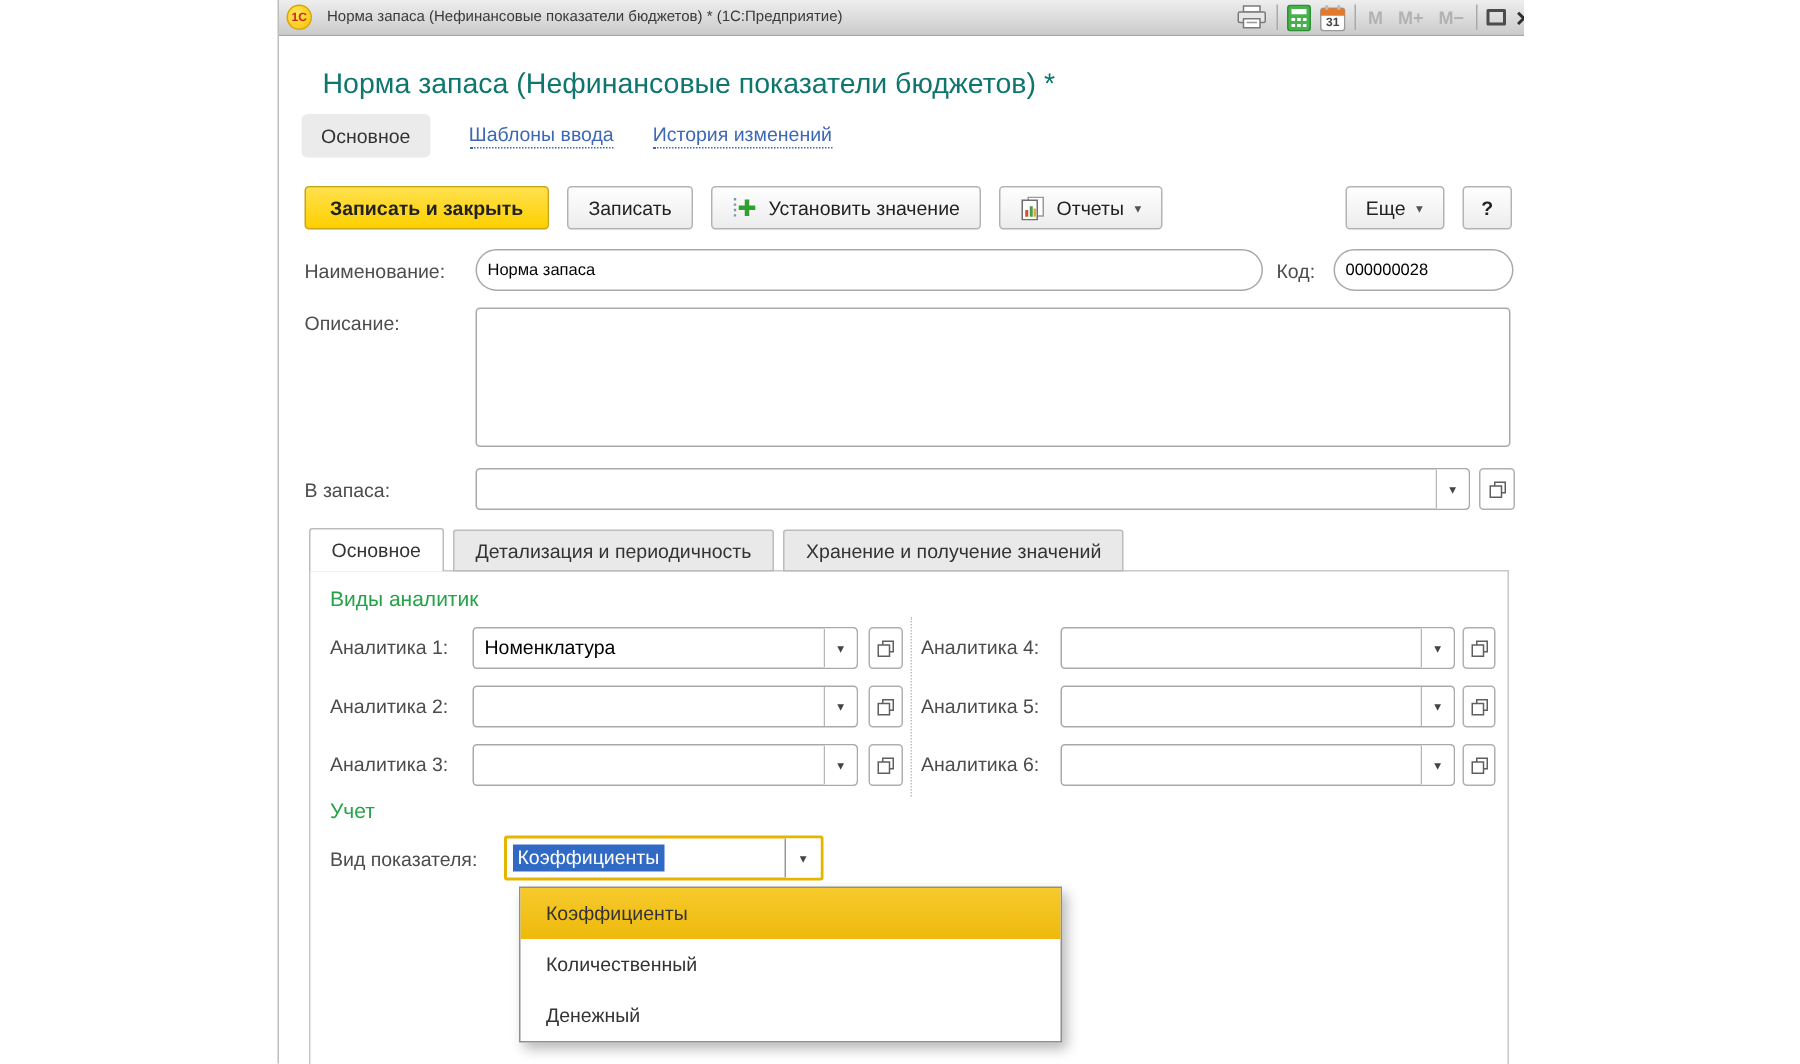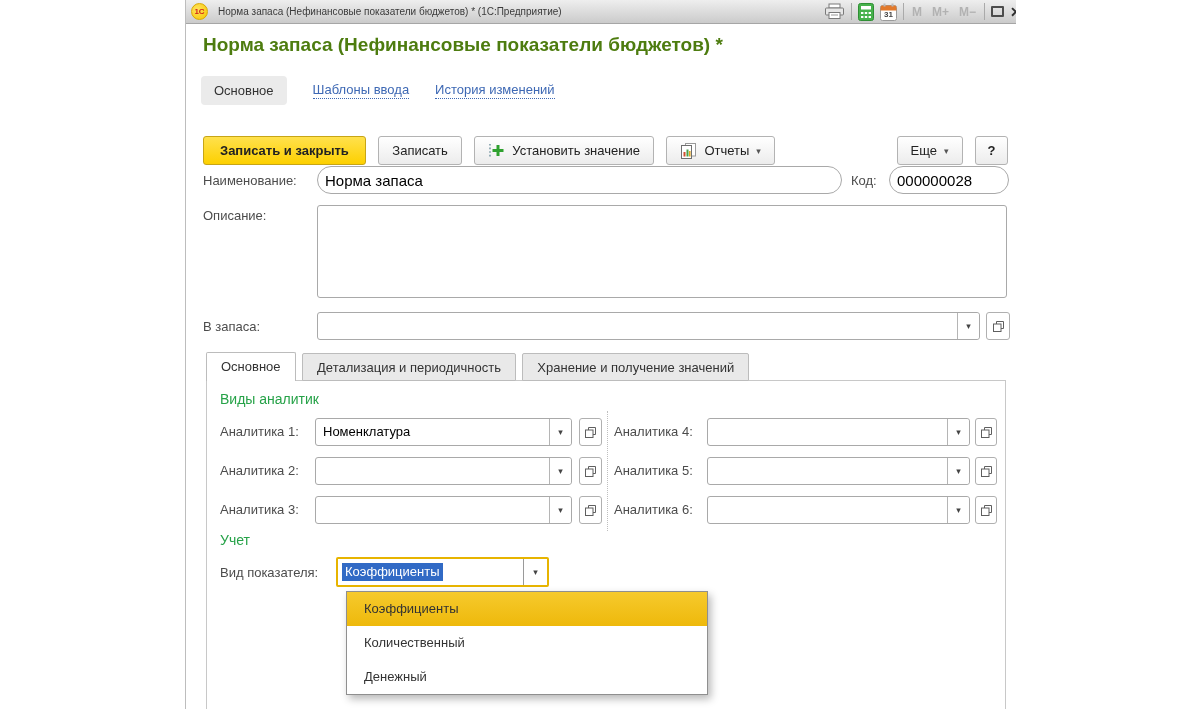--- a/index.html
+++ b/index.html
@@ -30,35 +30,35 @@
   .tb-title { font-size:10px; color:#3a3a3a; margin-left:10px; flex:1 1 auto; overflow:hidden; }
   .tb-icons { display:flex; align-items:center; gap:6px; flex:0 0 auto; }
   .tb-sep { width:1px; height:17px; background:#aaa; }
   .mem { font-size:12px; font-weight:bold; color:#b2b2b2; padding:0 2px; }
   .maxbox { width:13px; height:11px; border:2px solid #4c4c4c; border-radius:1px; background:transparent; display:inline-block; }
   .closex { font-size:14px; font-weight:bold; color:#2f2f2f; margin-right:-8px; width:14px; display:inline-block; }
   .tbico { display:inline-flex; align-items:center; justify-content:center; }
 
   
   .page-title {
-    position:absolute; left:17px; top:34px; margin:0;
-    font-size:19px; font-weight:bold; color:#4d7c0f;
+    position:absolute; left:17px; top:34px; margin:12px;
+    font-size:19px; font-weight:normal; color:#0f766e;
   }
   .navrow { position:absolute; left:15px; top:76px; display:flex; align-items:center; gap:26px; }
   .pill {
     background:#ebebeb; border-radius:4px; padding:7px 13px;
     font-size:13px; color:#333;
   }
   .lnk {
     font-size:13px; color:#3d68b4; border-bottom:1px dotted #3d68b4;
     padding-bottom:1px; cursor:pointer;
   }
 
   
-  .toolbar { position:absolute; left:17px; top:124px; right:8px; height:30px;margin-top:12px; }
+  .toolbar { position:absolute; left:17px; top:124px; right:8px; height:30px; }
   .btn {
     display:inline-flex; align-items:center; justify-content:center;
     height:29px; padding:0 13px; margin-right:8px;
     background:linear-gradient(#ffffff,#ececec);
     border:1px solid #b3b3b3; border-radius:3px;
     font-family:"Liberation Sans", sans-serif; font-size:13px; color:#222; cursor:pointer;
     vertical-align:top;
   }
   .btn.primary {
     background:linear-gradient(#ffe14d,#fdd000);
@@ -67,21 +67,21 @@
   .btn .ico { margin-right:7px; display:inline-flex; }
   .caret { font-size:9px; color:#555; margin-left:7px; }
   .tb-right { position:absolute; right:0; top:0; }
   .btn.help { width:33px; padding:0; margin-right:0; font-weight:bold; }
   .btn.more { margin-right:8px; }
 
   
   .lbl { position:absolute; font-size:13px; color:#4c4c4c; }
   .ipt {
     position:absolute; height:28px; border:1px solid #a9a9a9; border-radius:14px;
-    font-family:"Liberation Sans", sans-serif; font-size:15px; color:#000;
+    font-family:"Liberation Sans", sans-serif; font-size:11px; color:#000;
     padding:0 7px; background:#fff; outline:none;
   }
   .txtarea {
     position:absolute; border:1px solid #a9a9a9; border-radius:3px; background:#fff;
     resize:none; outline:none; font-family:"Liberation Sans", sans-serif; font-size:13px;
   }
   .field {
     position:absolute; height:28px; background:#fff;
     border:1px solid #a9a9a9; border-radius:3px;
   }

